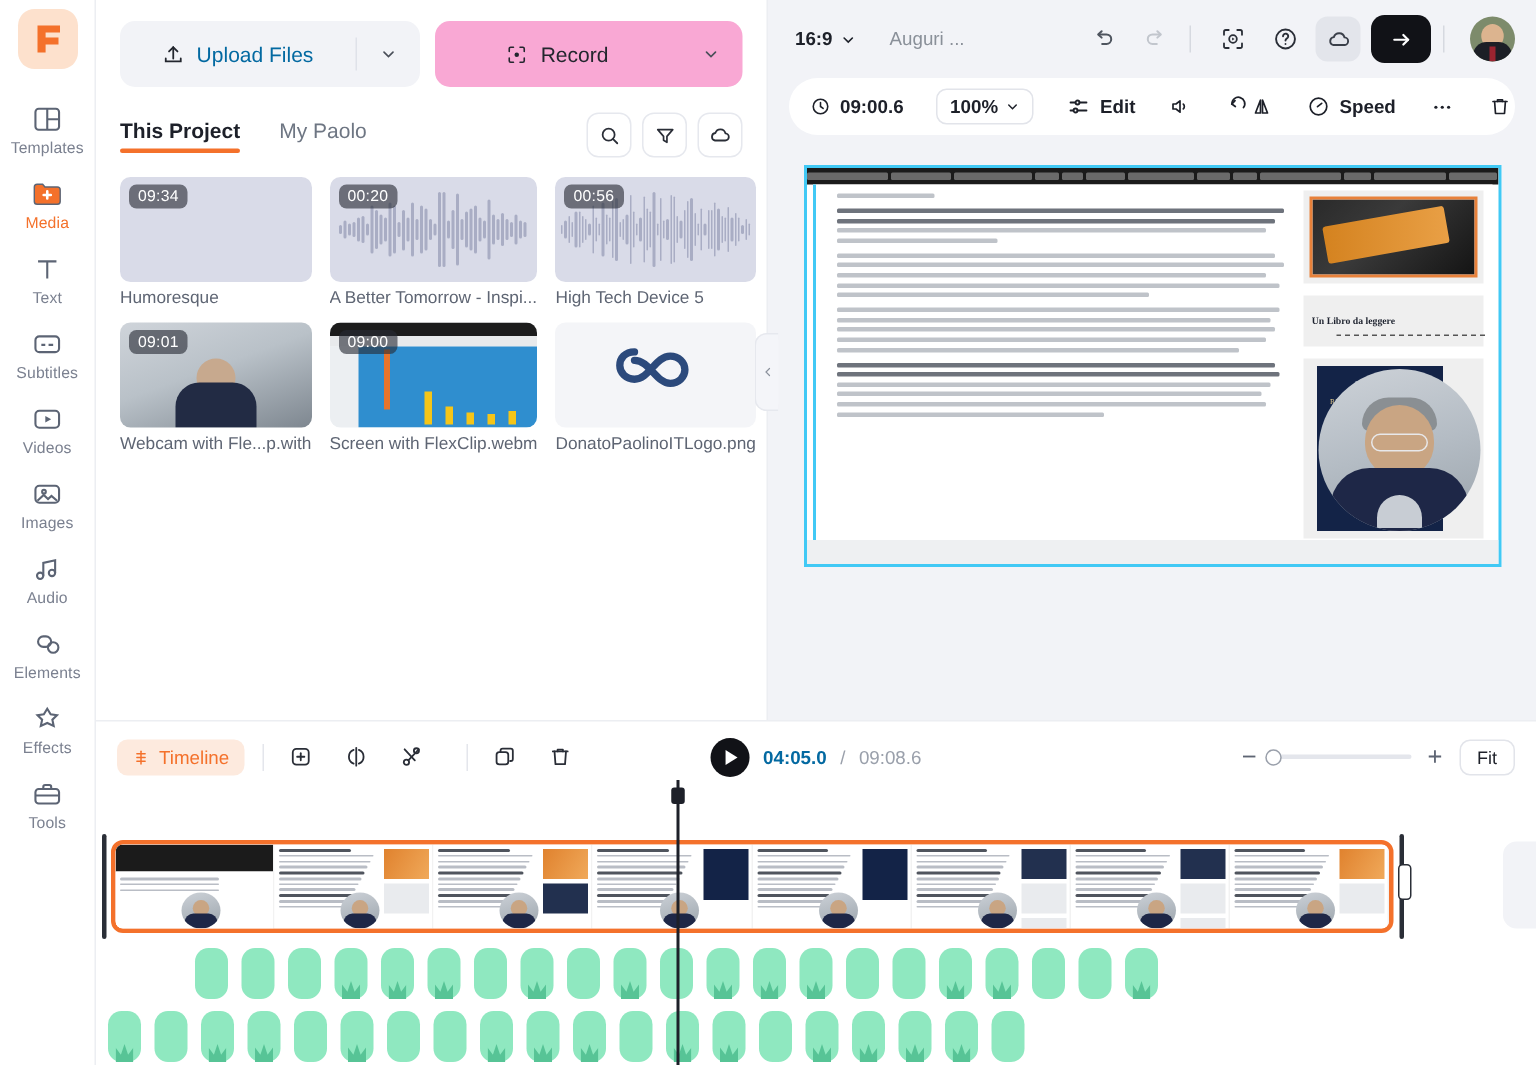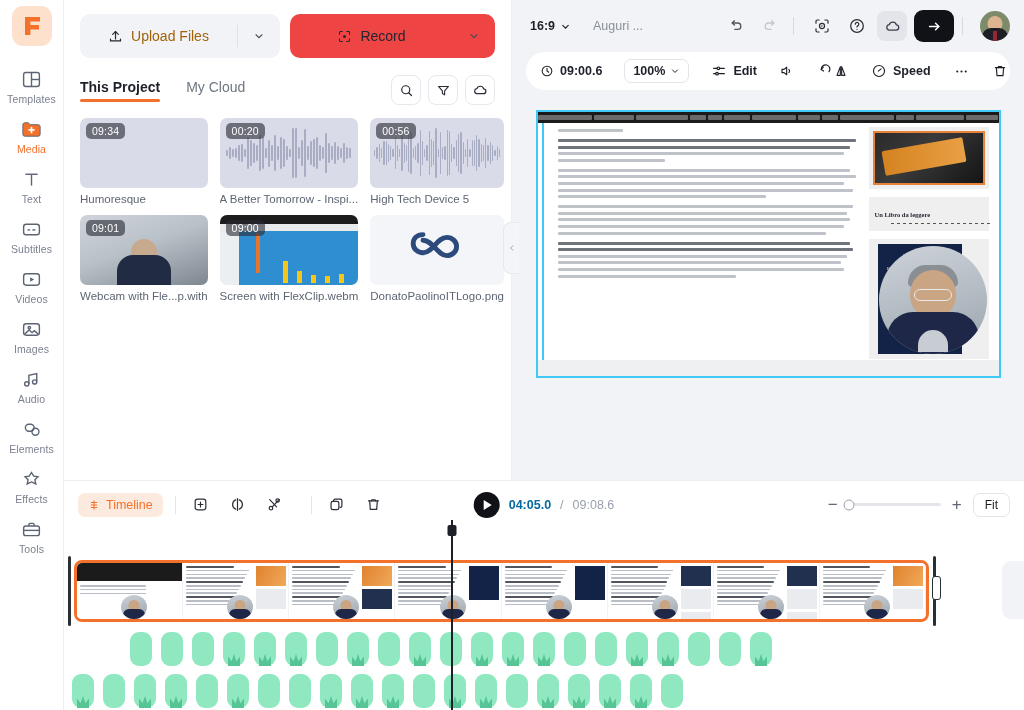--- a/index.html
+++ b/index.html
@@ -37,26 +37,26 @@
     position: absolute; left: 64px; top: 0; width: 448px; height: 480px;
     background: #fff; border-right: 1px solid #eceef2;
   }
   .upload-row { display:flex; gap:10px; padding: 14px 16px 0 16px; }
   .btn-upload {
     flex: 0 0 200px; height: 44px; background:#f2f3f7; border-radius: 10px;
     display:flex; align-items:center; position:relative; cursor:pointer;
   }
   .btn-upload .u-main {
     flex:1; display:flex; align-items:center; justify-content:center; gap:8px;
-    font-size: 14px; color:#a16207; font-weight:500; height:100%;
+    font-size: 14px; color:#0369a1; font-weight:500; height:100%;
   }
   .btn-upload .u-sep { width:1px; height:22px; background:#dfe2e9; }
   .btn-upload .u-caret { width: 42px; display:flex; align-items:center; justify-content:center; height:100%; }
   .btn-record {
-    flex: 1; height: 44px; background:#ef4444; border-radius: 10px;
+    flex: 1; height: 44px; background:#f9a8d4; border-radius: 10px;
     display:flex; align-items:center; cursor:pointer;
   }
   .btn-record .r-main {
     flex:1; display:flex; align-items:center; justify-content:center; gap:8px;
     font-size: 14px; color:#23262e; font-weight:500;
   }
   .btn-record .r-caret { width: 42px; display:flex; align-items:center; justify-content:center; }
 
   .tabs-row {
     display:flex; align-items:center; padding: 16px 16px 0 16px; height: 48px;
@@ -448,21 +448,21 @@
             </svg>
         </div>
       </div>
     </div>
 
     <div class="tabs-row">
       <div class="tab active">
         <span>This Project</span>
       </div>
       <div class="tab inactive">
-        <span>My Cloud</span>
+        <span>My Paolo</span>
       </div>
       <div class="tabs-spacer"></div>
 
       <div class="icon-btn">
         <svg width="15" height="15" viewBox="0 0 24 24" fill="none" stroke="#2a2e37" stroke-width="1.9" stroke-linecap="round">
           <circle cx="10.8" cy="10.8" r="6.4"></circle>
             <line x1="15.6" y1="15.6" x2="20" y2="20"></line>
         </svg>
       </div>
       <div class="icon-btn">

